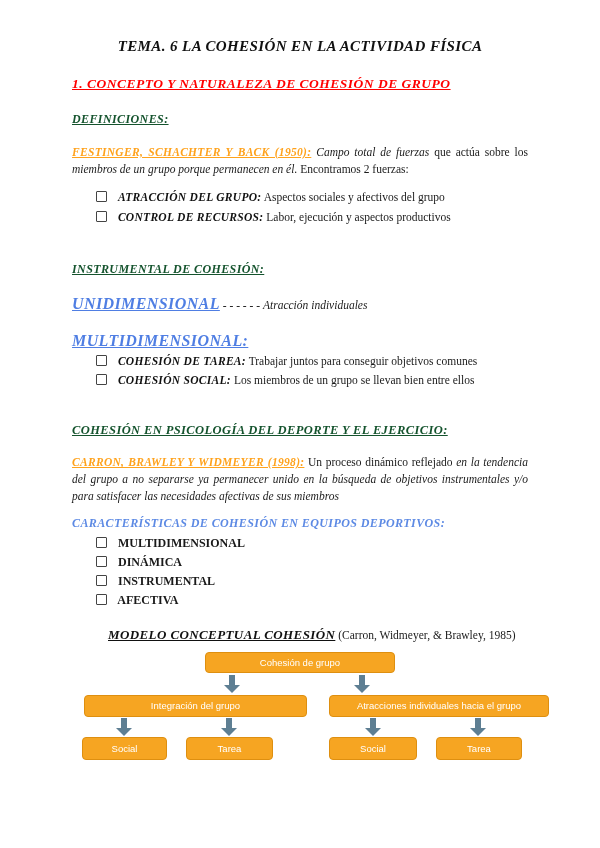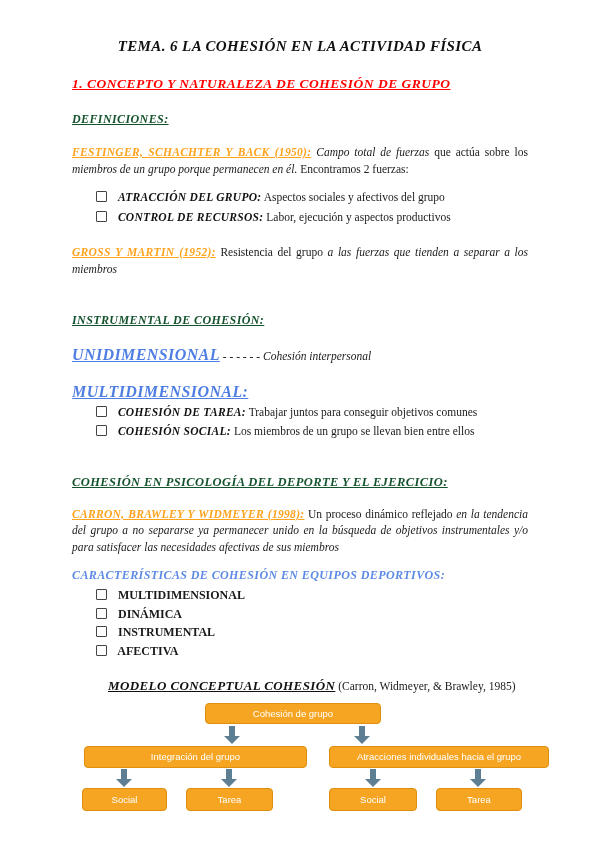--- a/index.html
+++ b/index.html
@@ -99,32 +99,27 @@
       <span class="slabel">ATRACCIÓN DEL GRUPO:</span>
       <span>Aspectos sociales y afectivos del grupo</span>
     </li>
     <li>
       <span class="cbx"></span>
       <span class="slabel">CONTROL DE RECURSOS:</span>
       <span>Labor, ejecución y aspectos productivos</span>
     </li>
   </ul>
 
-  <p class="para" style="margin-top:18px;">
-    <span class="term">GROSS Y MARTIN (1952):</span>
-    <span>Resistencia del grupo</span>
-    <span class="it">a las fuerzas que tienden a separar a los miembros</span>
-  </p>
 
   <div class="h-purple mid">INSTRUMENTAL DE COHESIÓN:</div>
 
   <p class="uniline">
     <span class="blabel">UNIDIMENSIONAL</span>
     <span>- - - - - -</span>
-    <span class="it">Cohesión interpersonal</span>
+    <span class="it">Atracción individuales</span>
   </p>
 
   <div class="mline">
     <span class="blabel">MULTIDIMENSIONAL:</span>
   </div>
 
   <ul class="cklist tight">
     <li>
       <span class="cbx"></span>
       <span class="slabel">COHESIÓN DE TAREA:</span>
@@ -165,21 +160,21 @@
       <span>AFECTIVA</span>
     </li>
   </ul>
 
   <div class="modelo">
     <span class="mhead">MODELO CONCEPTUAL COHESIÓN</span>
     <span>(Carron, Widmeyer, &amp; Brawley, 1985)</span>
   </div>
 
   <div class="diagram">
-    <div class="dbox" style="left:205px;top:3px;width:176px;height:21px;">Cohesión de grupo</div>
+    <div class="dbox" style="left:205px;top:3px;width:190px;height:21px;">Cohesión de grupo</div>
 
     <div class="arr" style="left:224px;top:26px;">
       <div class="arr-stem"></div>
         <div class="arr-head"></div>
     </div>
     <div class="arr" style="left:354px;top:26px;">
       <div class="arr-stem"></div>
         <div class="arr-head"></div>
     </div>
 

